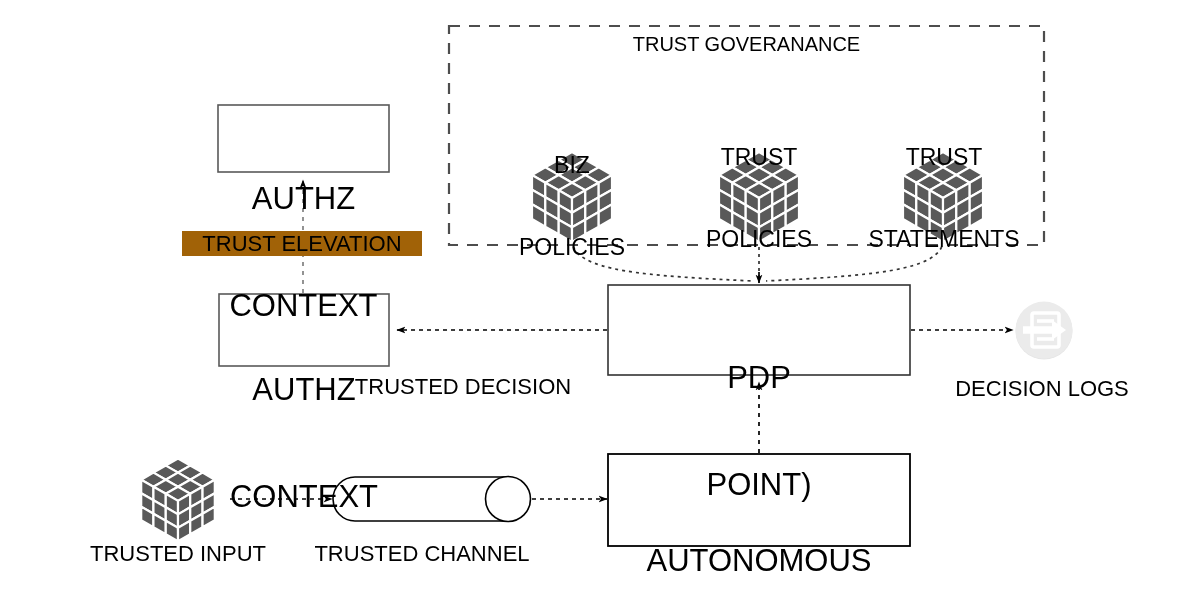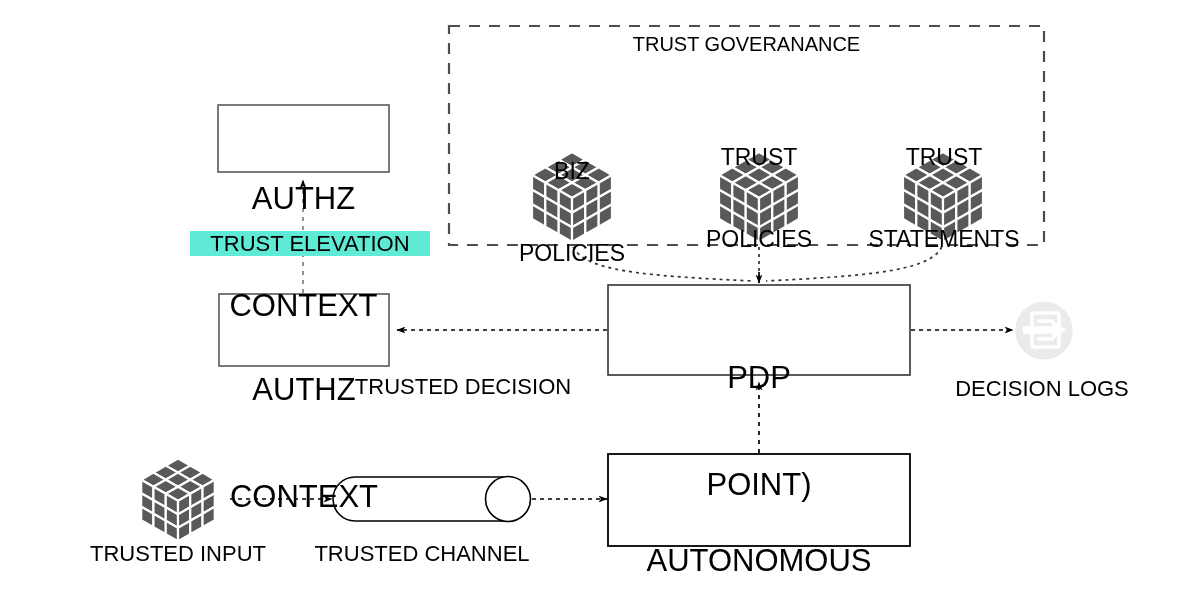--- a/index.html
+++ b/index.html
@@ -236,41 +236,41 @@
       </g>
       <g>
         <path d="M1023,330 L1060,330" stroke="#ffffff" stroke-width="7.5" stroke-linecap="butt"></path>
         <path d="M1052,320 L1066,330 L1052,340 Z" fill="#ffffff"></path>
       </g>
     </g>
   </svg>
 
   <div class="lbl gov-title" style="left:449px; top:33px; width:595px;">TRUST GOVERANANCE</div>
 
-  <div class="lbl cube-label" style="left:492px; top:104px; width:160px;">
+  <div class="lbl cube-label" style="left:492px; top:98px; width:160px;">
     <div>BIZ</div>
     <div>POLICIES</div>
   </div>
 
   <div class="lbl cube-label" style="left:679px; top:90px; width:160px;">
     <div>TRUST</div>
     <div>POLICIES</div>
   </div>
 
   <div class="lbl cube-label" style="left:858px; top:90px; width:172px;">
     <div>TRUST</div>
     <div>STATEMENTS</div>
   </div>
 
   <div class="lbl box-label" style="left:218px; top:110px; width:171px;">
     <div>AUTHZ</div>
     <div>CONTEXT</div>
   </div>
 
-  <div class="lbl free-label" style="left:190px; top:231px; width:240px; background:#5eead4;">TRUST ELEVATION</div>
+  <div class="lbl free-label" style="left:182px; top:231px; width:240px; background:#a16207;">TRUST ELEVATION</div>
 
   <div class="lbl box-label" style="left:219px; top:301px; width:170px;">
     <div>AUTHZ</div>
     <div>CONTEXT</div>
   </div>
 
   <div class="lbl free-label" style="left:343px; top:374px; width:240px;">TRUSTED DECISION</div>
 
   <div class="lbl box-label" style="left:608px; top:289px; width:302px;">
     <div>PDP</div>

